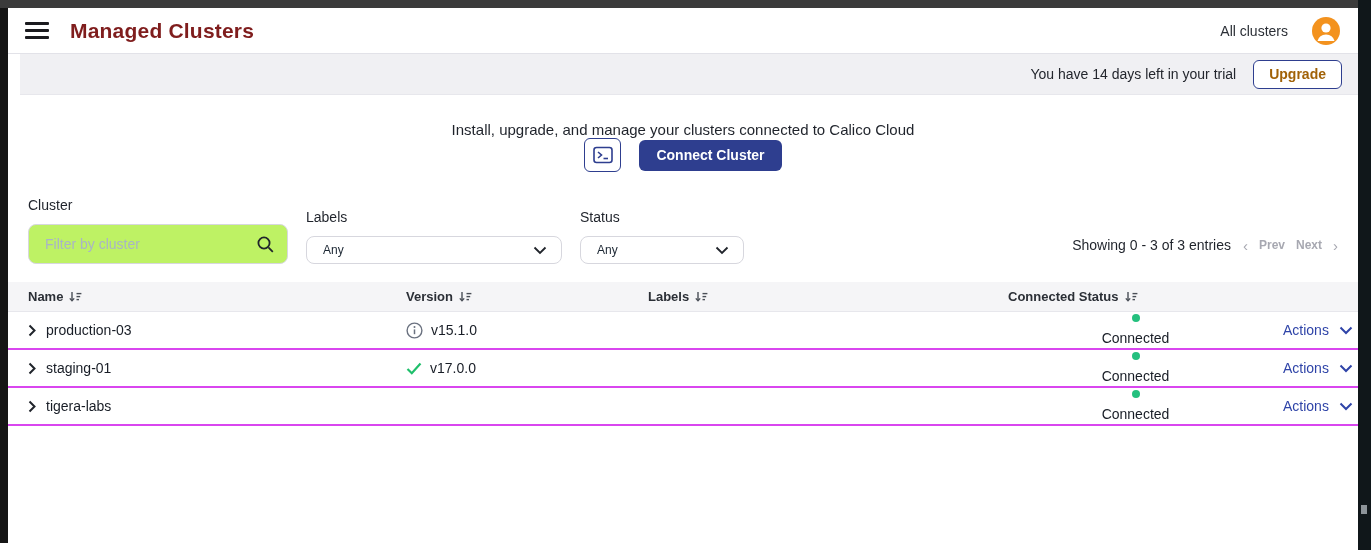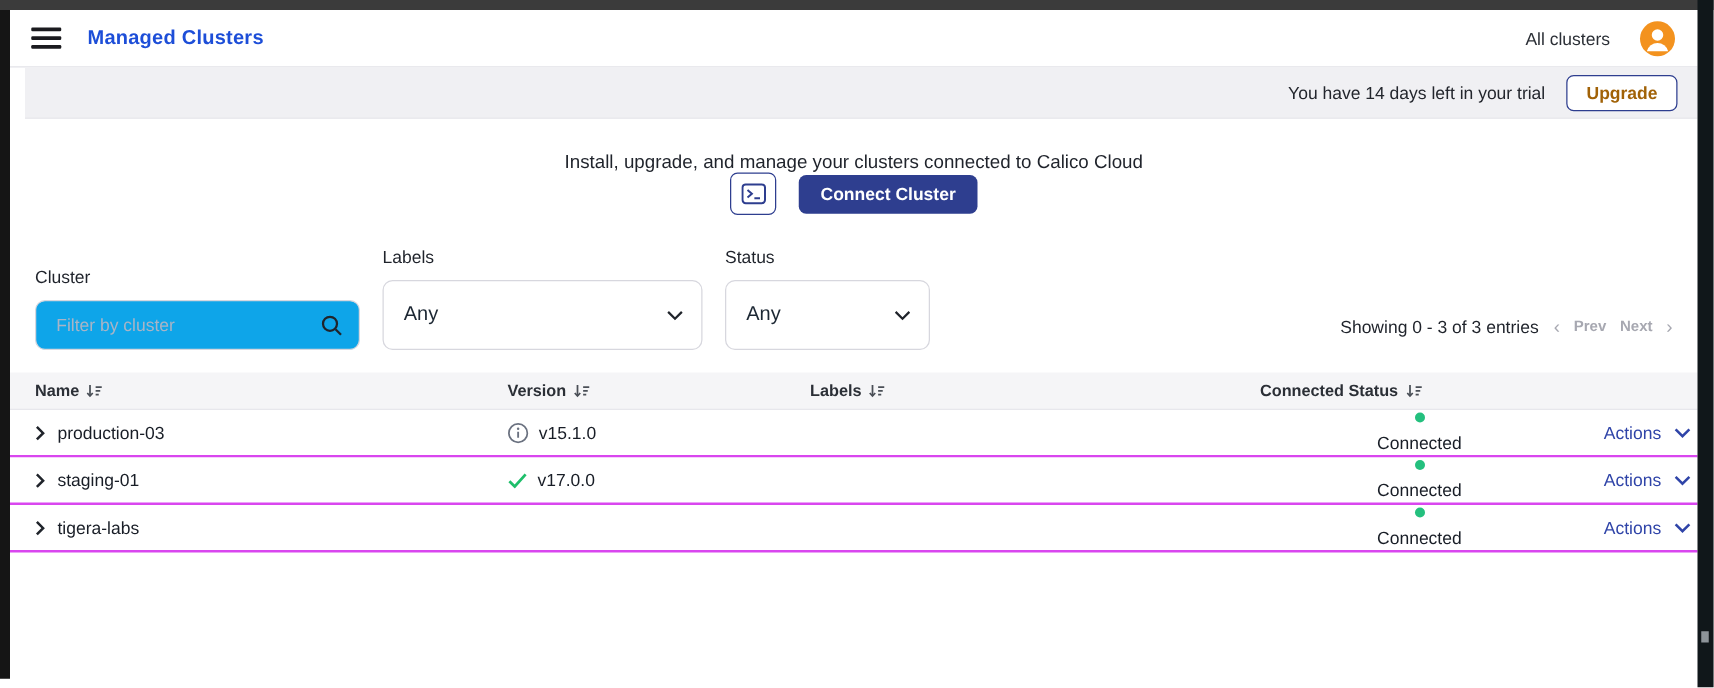--- a/index.html
+++ b/index.html
@@ -22,21 +22,21 @@
   
   .app-header {
     height: 46px; background: #ffffff; border-bottom: 1px solid #e2e2e8;
     display: flex; align-items: center; justify-content: space-between;
     padding: 0 18px 0 12px;
   }
   .header-left { display: flex; align-items: center; gap: 16px; }
   .hamburger { width: 34px; height: 30px; border: none; background: transparent; cursor: pointer;
     display: flex; flex-direction: column; justify-content: center; gap: 4px; align-items: center; }
   .hamburger i { display: block; width: 24px; height: 3px; background: #1b1b1f; border-radius: 1px; }
-  .page-title { font-size: 16px; font-weight: 700; color: #1d4ed8; letter-spacing: 0.2px; }
+  .page-title { font-size: 21px; font-weight: 700; color: #7f1d1d; letter-spacing: 0.2px; }
   .header-right { display: flex; align-items: center; gap: 24px; }
   .cluster-scope { font-size: 14px; color: #2b2f36; cursor: pointer; }
   .avatar { width: 28px; height: 28px; border-radius: 50%; background: #f3921e; cursor: pointer;
     display: flex; align-items: center; justify-content: center; overflow: hidden; position: relative; }
   .avatar svg { display: block; }
 
   
   .trial-banner {
     height: 41px; background: #f0f0f3; border-bottom: 1px solid #e7e7ec;
     display: flex; align-items: center; justify-content: flex-end; gap: 17px; padding-right: 16px; margin-left: 12px;
@@ -60,33 +60,33 @@
     background: #2e3e8f; color: #ffffff; border: none; border-radius: 6px;
     font-family: inherit; font-size: 14px; font-weight: 600;
     height: 31px; padding: 0 17px; cursor: pointer;
   }
 
   
   .filters-row { margin-top: 25px; padding: 0 20px; display: flex; align-items: flex-end; }
   .filter-group { display: flex; flex-direction: column; gap: 11px; margin-right: 18px; }
   .filter-label { font-size: 14px; color: #1f232b; }
   .input-wrap {
-    position: relative; height: 40px; background: #0ea5e9;
+    position: relative; height: 40px; background: #bef264;
     border: 1px solid #d7d7de; border-radius: 8px; display: flex; align-items: center;
   }
   .filter-input {
     border: none; outline: none; background: transparent; font-family: inherit;
     font-size: 14px; color: #1c2733; padding: 0 40px 0 16px; width: 100%; height: 100%;
   }
   .filter-input::placeholder { color: #a9b4c6; }
   .input-wrap .search-ic { position: absolute; right: 12px; top: 10px; cursor: pointer; }
   .select-box {
-    height: 56px; background: #fff; border: 1px solid #d7d7de; border-radius: 8px;
+    height: 28px; background: #fff; border: 1px solid #d7d7de; border-radius: 8px;
     display: flex; align-items: center; justify-content: space-between;
-    padding: 0 14px 0 16px; cursor: pointer; font-size: 16px; color: #1c2733;
+    padding: 0 14px 0 16px; cursor: pointer; font-size: 12px; color: #1c2733;
   }
   .w-cluster { width: 260px; }
   .w-labels  { width: 256px; }
   .w-status  { width: 164px; }
 
   .pagination { margin-left: auto; display: flex; align-items: center; gap: 12px; padding-bottom: 11px; }
   .page-summary { font-size: 14px; font-weight: 500; color: #1f232b; }
   .pager { display: flex; align-items: center; gap: 11px; color: #a7a8b1; }
   .pager-chevron { font-size: 15px; line-height: 1; cursor: default; }
   .pager-label { font-size: 12px; font-weight: 700; cursor: default; }

